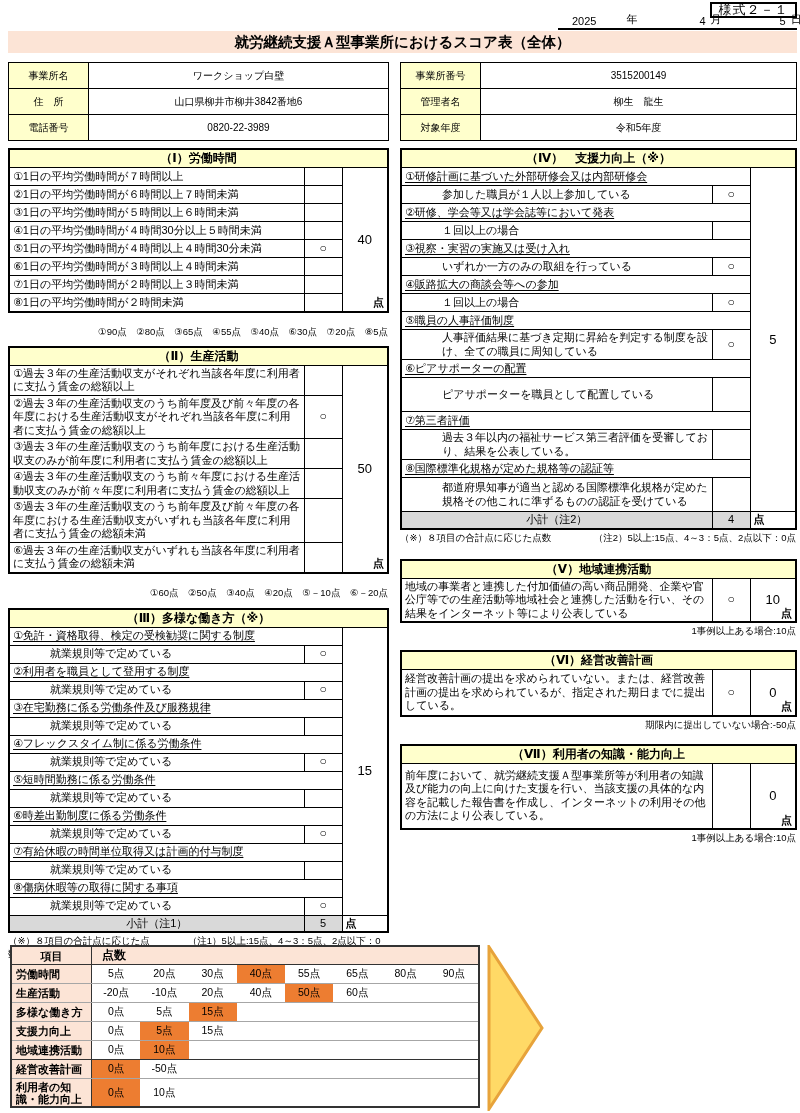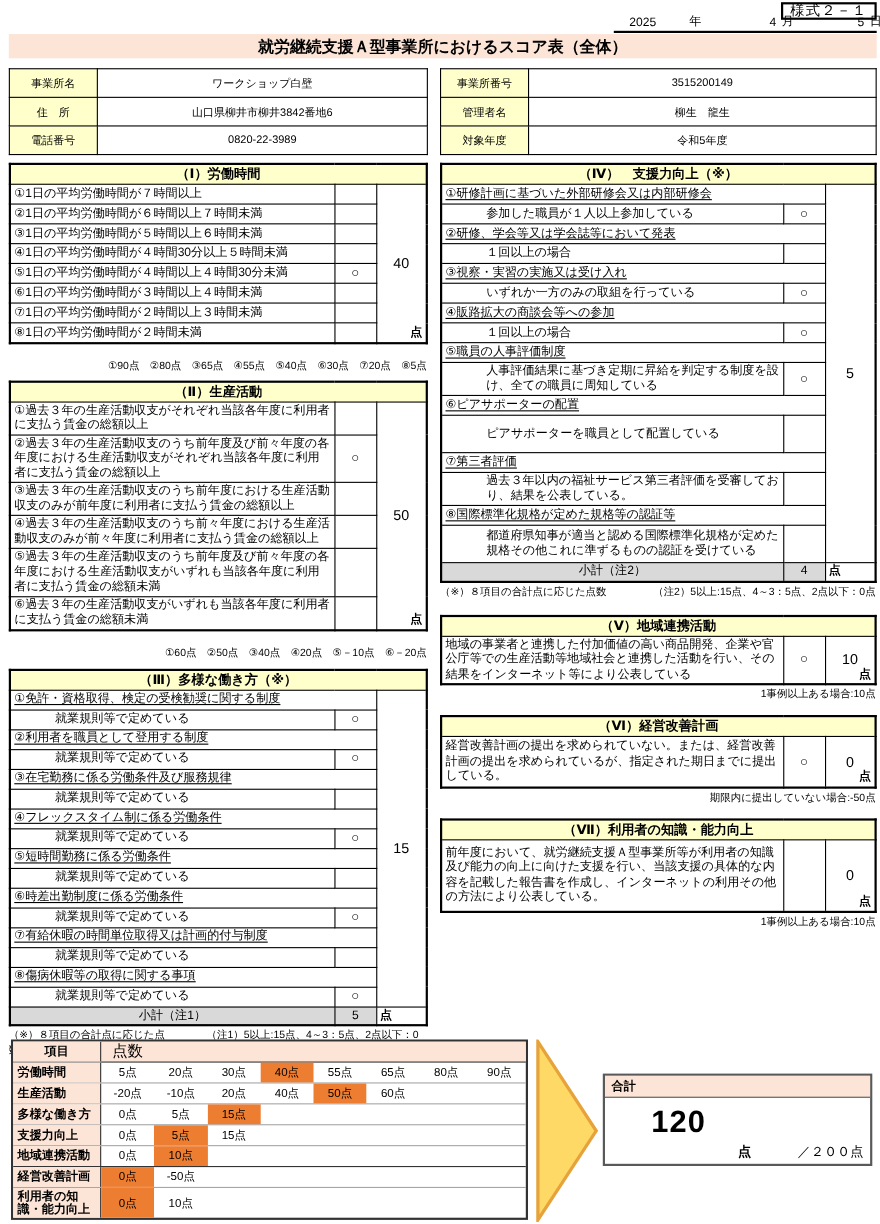--- a/index.html
+++ b/index.html
@@ -62,21 +62,21 @@
   
   .summary { position:absolute; top:945px; left:10px; width:470px;
     border:2px solid #333; }
   .srow { display:grid; grid-template-columns:80px repeat(8,1fr); min-height:19px; border-top:1px solid #a6a6a6; }
   .srow.shead { grid-template-columns:80px 1fr; min-height:14px; border-top:none; background:#FCE4D6; }
   .srow:nth-child(2), .srow:nth-child(7) { border-top:1.5px solid #333; }
   .srow:last-child { min-height:28px; }
   .slabel { background:#FCE4D6; border-right:1.5px solid #333; font-weight:bold;
     display:flex; align-items:center; padding-left:4px; font-size:11px; line-height:12px; }
   .shead .slabel { justify-content:center; padding-left:0; }
-  .sdata-head { display:flex; align-items:center; padding-left:10px; font-weight:normal; font-size:14px; }
+  .sdata-head { display:flex; align-items:center; padding-left:10px; font-weight:bold; font-size:12px; }
   .scell { display:flex; align-items:center; justify-content:center; font-size:10.5px; }
   .scell[data-hl="1"] { background:#ED7D31; }
 
   
   .arrow { position:absolute; top:945px; left:487px; }
 
   
   .total-box { position:absolute; top:976px; left:548px; width:245px; height:84px;
     border:2px solid #595959; background:#fff; }
   .total-head { height:20px; background:#FCE4D6; border-bottom:1px solid #595959;
@@ -493,24 +493,14 @@
       <div class="scell" data-hl="0"></div>
       <div class="scell" data-hl="0"></div>
       <div class="scell" data-hl="0"></div>
     </div>
   </div>
 
   <svg class="arrow" width="58" height="166" viewBox="0 0 58 166">
     <polygon points="2,2 2,164 55,83" fill="#FFD966" stroke="#E7A33B" stroke-width="3" stroke-linejoin="miter"></polygon>
   </svg>
 
-  <div class="total-box">
-    <div class="total-head">合計</div>
-    <div class="total-body">
-      <div class="total-val">120</div>
-      <div class="total-bottom">
-        <span class="total-unit">点</span>
-        <span class="total-max">／２００点</span>
-      </div>
-    </div>
-  </div>
 
 </div>
 
 </body></html>

